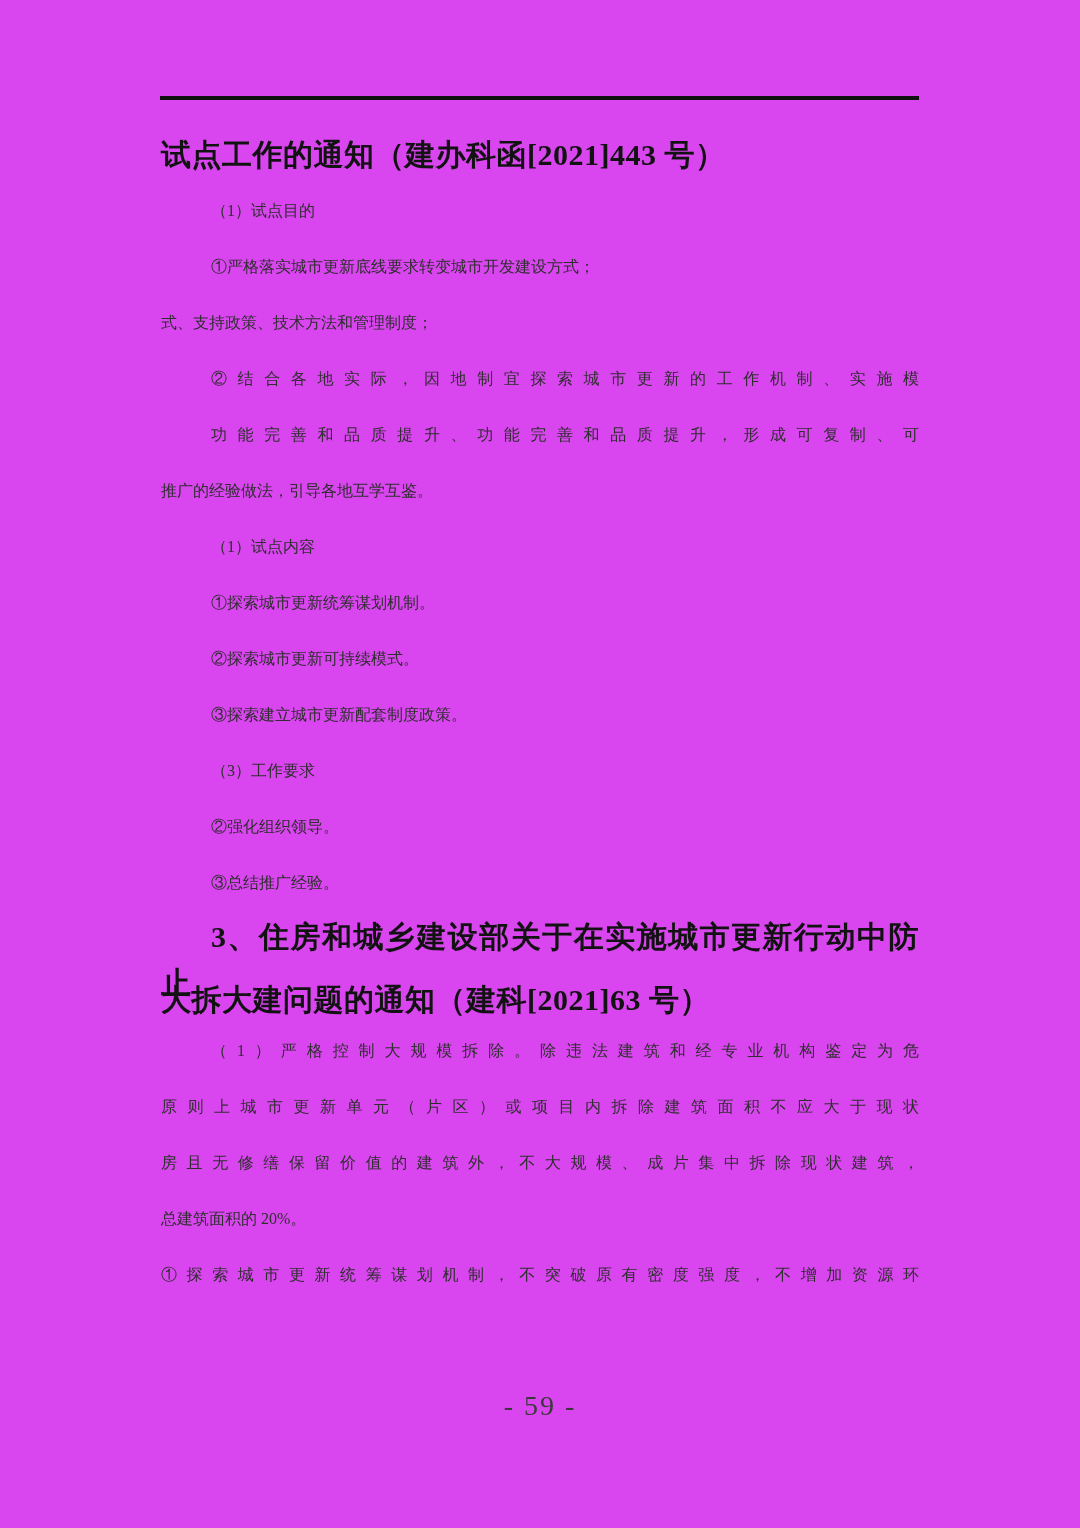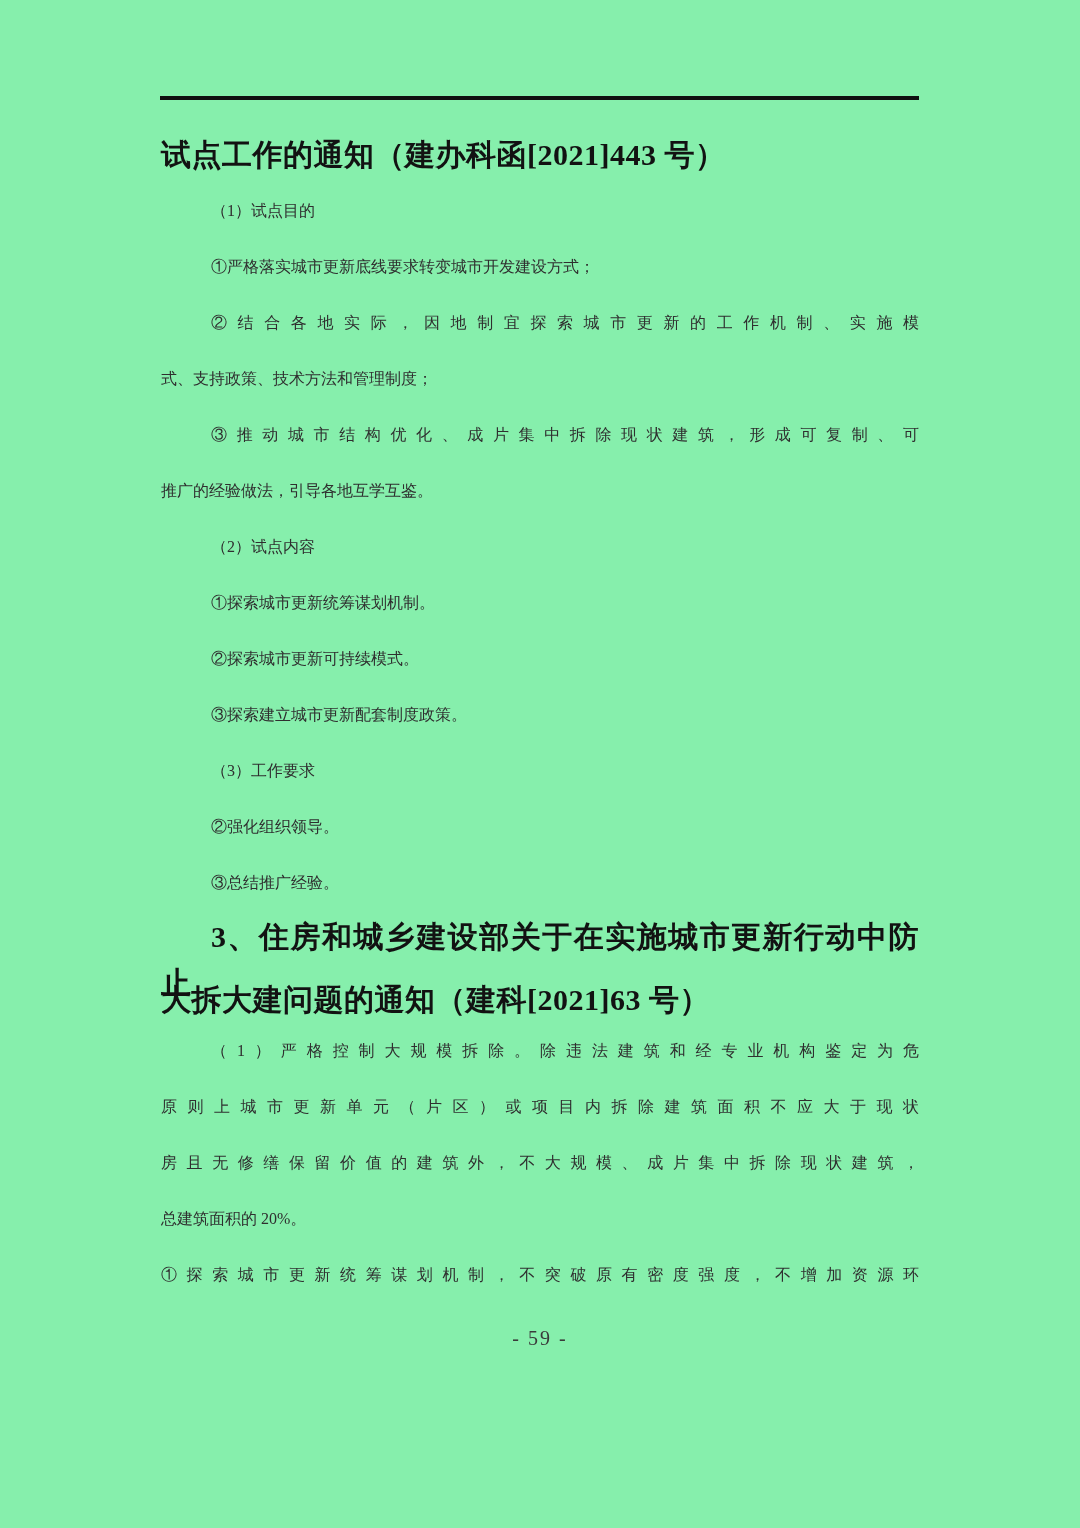--- a/index.html
+++ b/index.html
@@ -4,21 +4,21 @@
 <style>
   html, body {
     margin: 0;
     padding: 0;
     background: #ffffff;
   }
   .page {
     position: relative;
     width: 1080px;
     height: 1528px;
-    background: #86efac;
+    background: #d946ef;
     overflow: hidden;
     font-family: "Liberation Serif", "DejaVu Serif", serif;
   }
   .header-rule {
     position: absolute;
     left: 160px;
     top: 96px;
     width: 759px;
     height: 4px;
     background: #101010;
@@ -55,45 +55,45 @@
     height: 46px;
     line-height: 46px;
     margin-top: 17px;
   }
   .gap {
     margin-top: 3px;
   }
   .page-number {
     position: absolute;
     left: 0;
-    top: 1325px;
+    top: 1393px;
     width: 100%;
     text-align: center;
-    font-size: 20px;
+    font-size: 28px;
     line-height: 26px;
     color: #3a3a3a;
     letter-spacing: 2px;
   }
 </style>
 </head>
 <body>
 
 <div class="page">
 
   <div class="header-rule"></div>
 
   <div class="content">
     <div class="line heading">试点工作的通知（建办科函[2021]443 号）</div>
     <div class="line indent">（1）试点目的</div>
     <div class="line indent">①严格落实城市更新底线要求转变城市开发建设方式；</div>
+    <div class="line">式、支持政策、技术方法和管理制度；</div>
     <div class="line indent fill">②结合各地实际，因地制宜探索城市更新的工作机制、实施模</div>
-    <div class="line">式、支持政策、技术方法和管理制度；</div>
-    <div class="line indent fill">③推动城市结构优化、成片集中拆除现状建筑，形成可复制、可</div>
+    <div class="line indent fill">功能完善和品质提升、功能完善和品质提升，形成可复制、可</div>
     <div class="line">推广的经验做法，引导各地互学互鉴。</div>
-    <div class="line indent">（2）试点内容</div>
+    <div class="line indent">（1）试点内容</div>
     <div class="line indent">①探索城市更新统筹谋划机制。</div>
     <div class="line indent">②探索城市更新可持续模式。</div>
     <div class="line indent">③探索建立城市更新配套制度政策。</div>
     <div class="line indent">（3）工作要求</div>
     <div class="line indent">②强化组织领导。</div>
     <div class="line indent">③总结推广经验。</div>
     <div class="line heading tight gap indent fill">3、住房和城乡建设部关于在实施城市更新行动中防止</div>
     <div class="line heading tight">大拆大建问题的通知（建科[2021]63 号）</div>
     <div class="line indent fill">（1）严格控制大规模拆除。除违法建筑和经专业机构鉴定为危</div>
     <div class="line fill">原则上城市更新单元（片区）或项目内拆除建筑面积不应大于现状</div>

